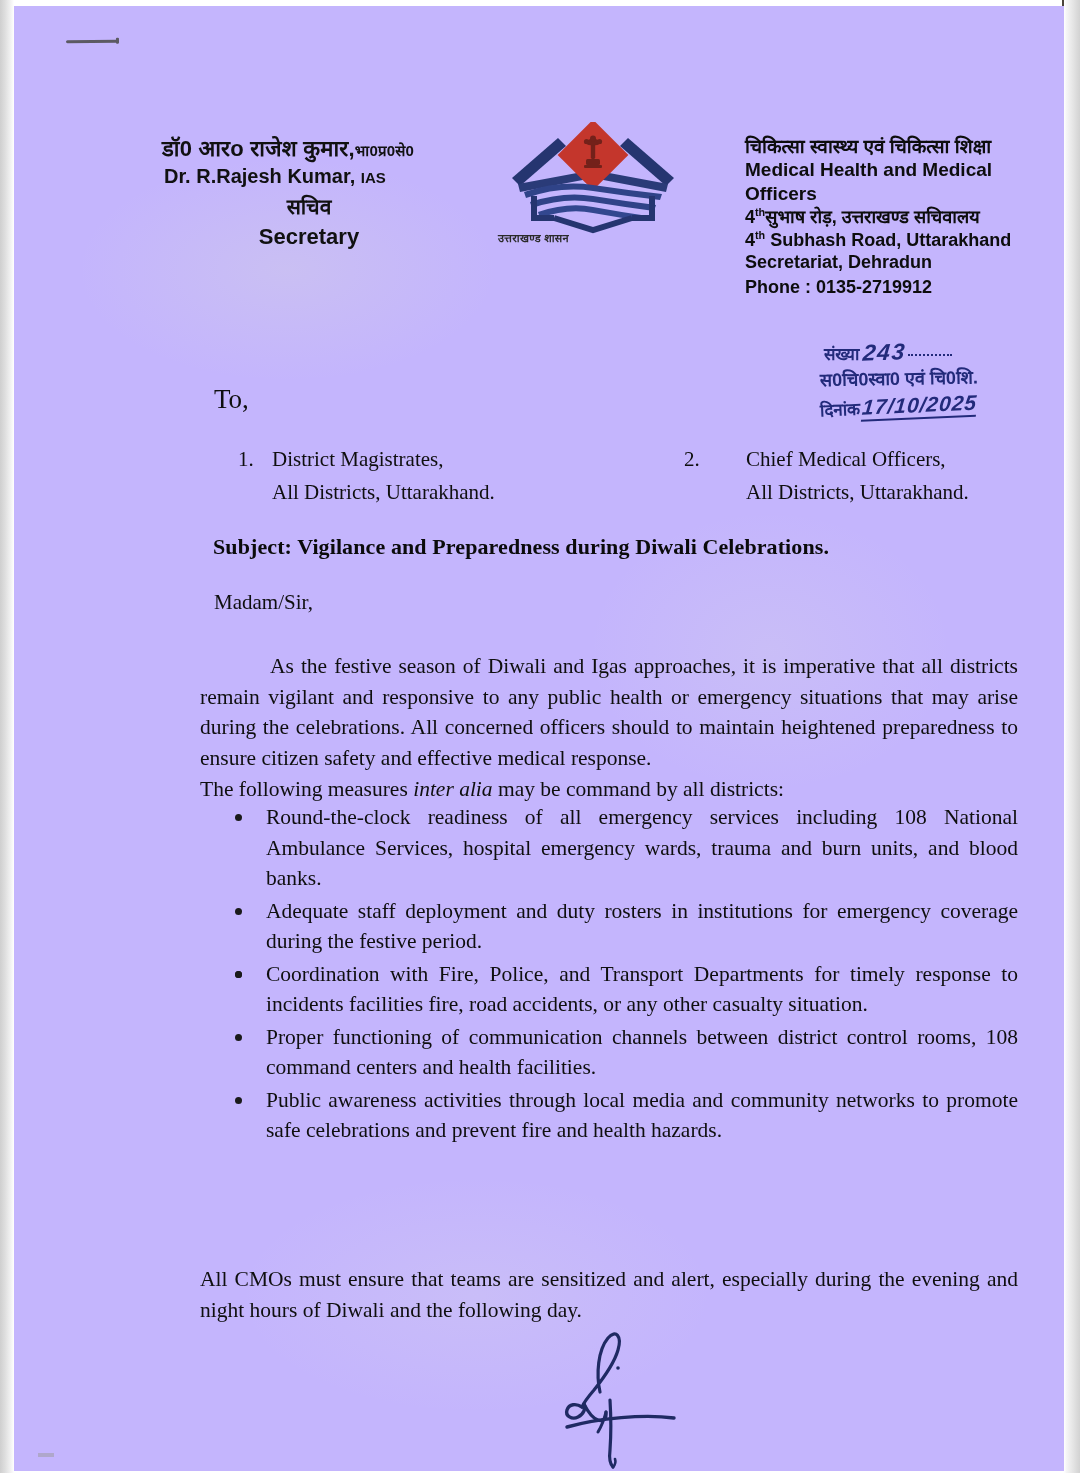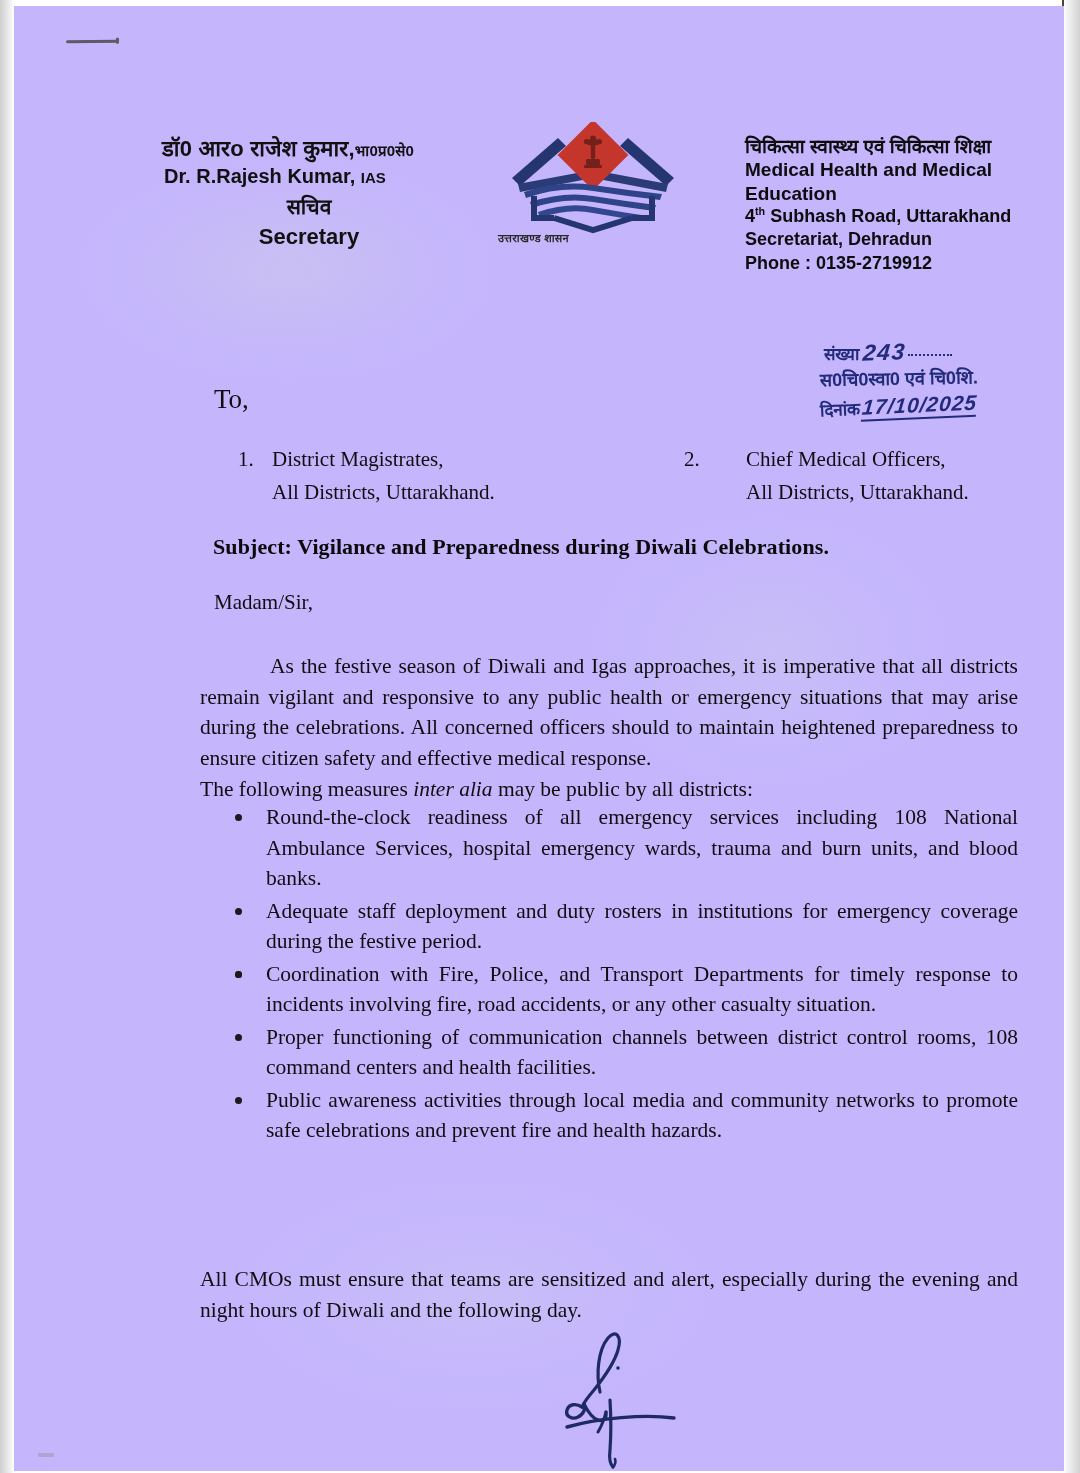--- a/index.html
+++ b/index.html
@@ -402,21 +402,22 @@
           <path d="M36 74 L36 96 L56 96" fill="none" stroke="#253570" stroke-width="6"></path>
           <path d="M154 74 L154 96 L134 96" fill="none" stroke="#253570" stroke-width="6"></path>
           <path d="M56 96 L95 108 L134 96" fill="none" stroke="#253570" stroke-width="6"></path>
         </svg>
         <div class="emblem-caption">उत्तराखण्ड शासन</div>
       </div>
 
       <div class="lh-right">
         <div class="hi-dept">चिकित्सा स्वास्थ्य एवं चिकित्सा शिक्षा</div>
         <div class="en-dept">Medical Health and Medical</div>
-        <div class="en-dept">Education</div>
+        <div class="en-dept">Officers</div>
+        <div class="hi-addr"><span>4</span><sup class="sup">th</sup><span>सुभाष रोड़, उत्तराखण्ड सचिवालय</span></div>
         <div class="en-addr"><span>4</span><sup class="sup">th</sup>&nbsp;<span>Subhash Road, Uttarakhand</span></div>
         <div class="en-addr">Secretariat, Dehradun</div>
         <div class="phone">Phone : 0135-2719912</div>
       </div>
     </div>
 
     <div class="hand-block">
       <div class="hand-row hand-r1"><span class="hand-lbl">संख्या</span><span class="hand-val">243</span><span class="dots"></span></div>
       <div class="hand-row hand-r2">स0चि0स्वा0 एवं चि0शि.</div>
       <div class="hand-row hand-r3"><span class="hand-lbl">दिनांक</span><span class="hand-date">17/10/2025</span></div>
@@ -439,38 +440,38 @@
           <div>All Districts, Uttarakhand.</div>
         </div>
       </div>
     </div>
 
     <div class="subject">Subject: Vigilance and Preparedness during Diwali Celebrations.</div>
     <div class="salutation">Madam/Sir,</div>
 
     <div class="body-para p1">
       <span class="lead">As the festive season of Diwali and Igas approaches, it is imperative that all districts remain vigilant and responsive to any public health or emergency situations that may arise during the celebrations. All concerned officers should to maintain heightened preparedness to ensure citizen safety and effective medical response.</span>
-      <div class="lastline"><span>The following measures </span><em>inter alia</em><span> may be public by all districts:</span></div>
+      <div class="lastline"><span>The following measures </span><em>inter alia</em><span> may be command by all districts:</span></div>
     </div>
 
     <ul class="measures">
       <li>
         <span class="bullet"></span>
         <span>Round-the-clock readiness of all emergency services including 108 National Ambulance Services, hospital emergency wards, trauma and burn units, and blood banks.</span>
       </li>
       <li>
         <span class="bullet"></span>
         <span>Adequate staff deployment and duty rosters in institutions for emergency coverage during the festive period.</span>
       </li>
       <li>
         <span class="bullet"></span>
       </li>
       <li>
         <span class="bullet"></span>
-        <span>Coordination with Fire, Police, and Transport Departments for timely response to incidents involving fire, road accidents, or any other casualty situation.</span>
+        <span>Coordination with Fire, Police, and Transport Departments for timely response to incidents facilities fire, road accidents, or any other casualty situation.</span>
       </li>
       <li>
         <span class="bullet"></span>
         <span>Proper functioning of communication channels between district control rooms, 108 command centers and health facilities.</span>
       </li>
       <li>
         <span class="bullet"></span>
         <span>Public awareness activities through local media and community networks to promote safe celebrations and prevent fire and health hazards.</span>
       </li>
     </ul>

